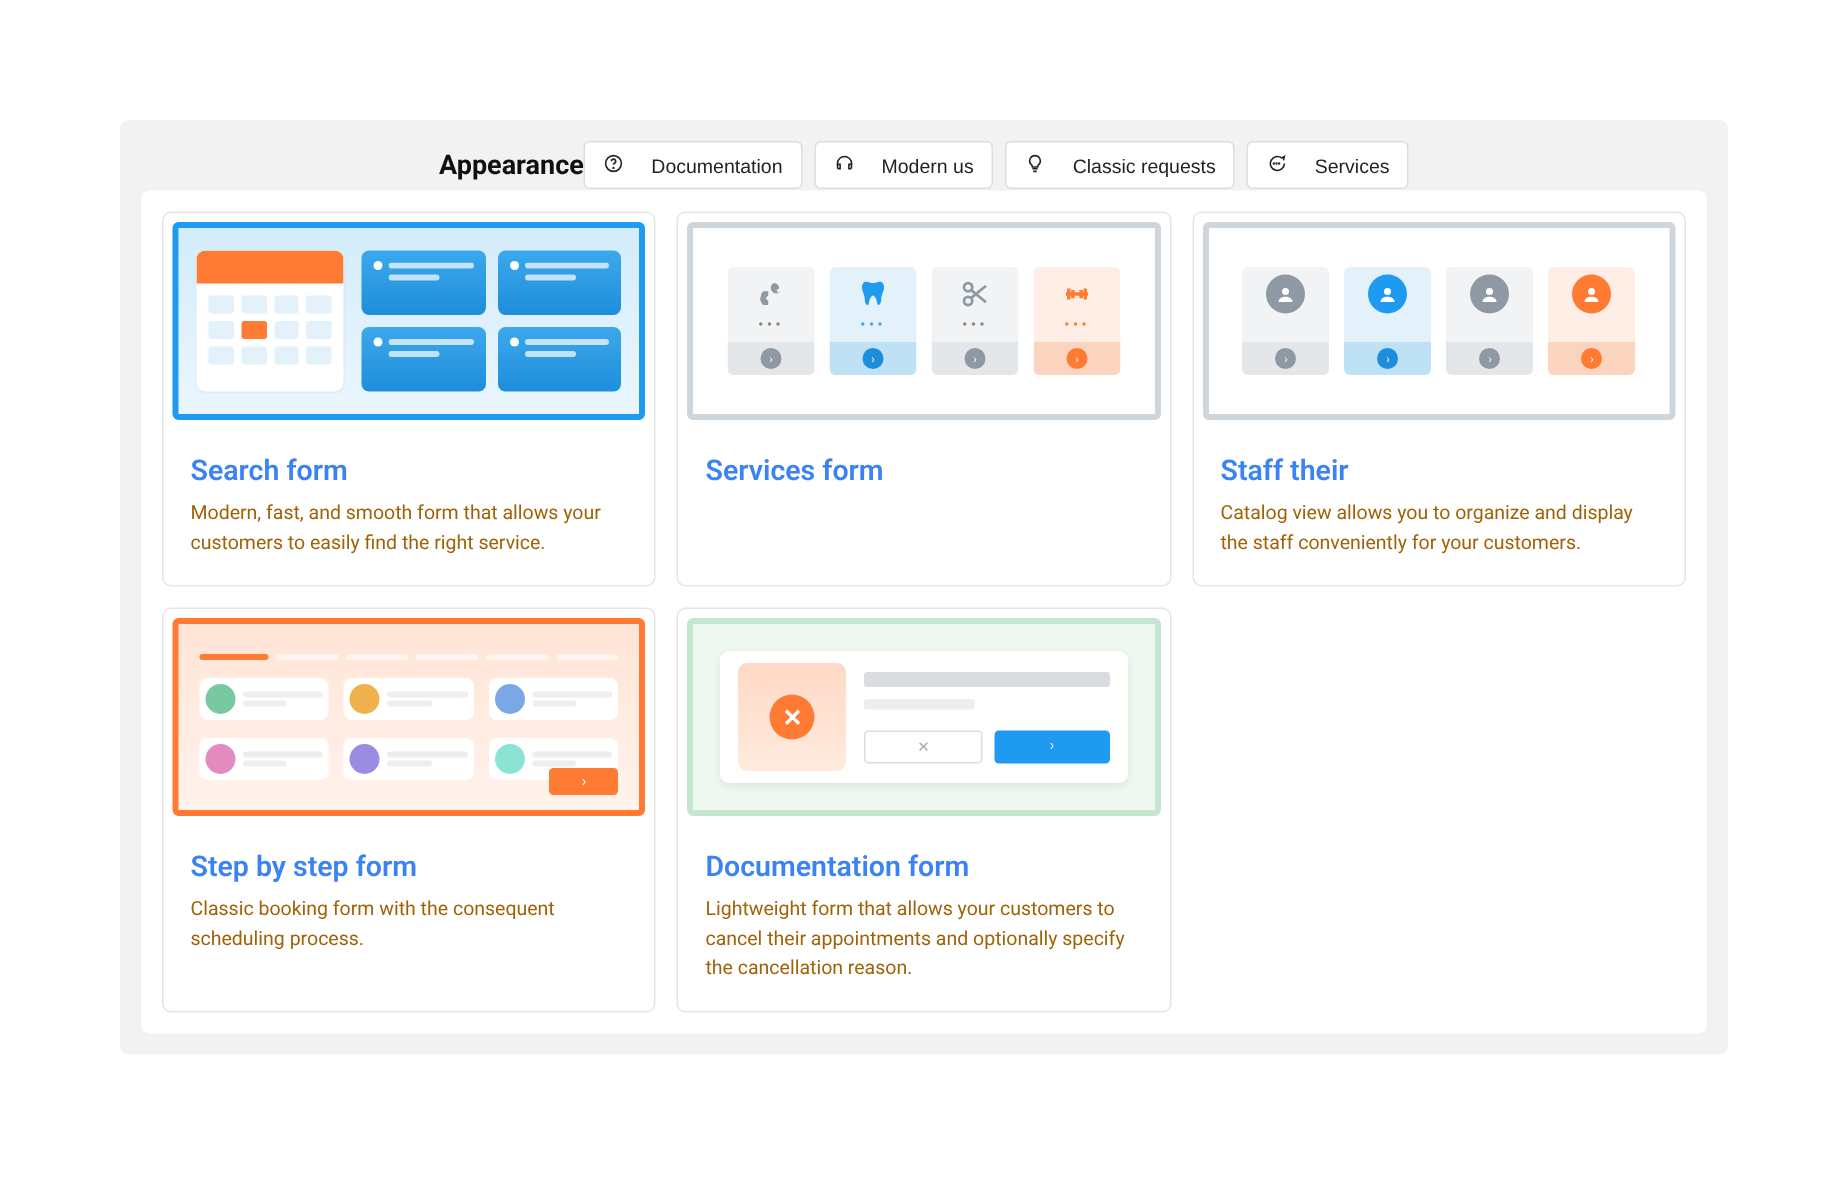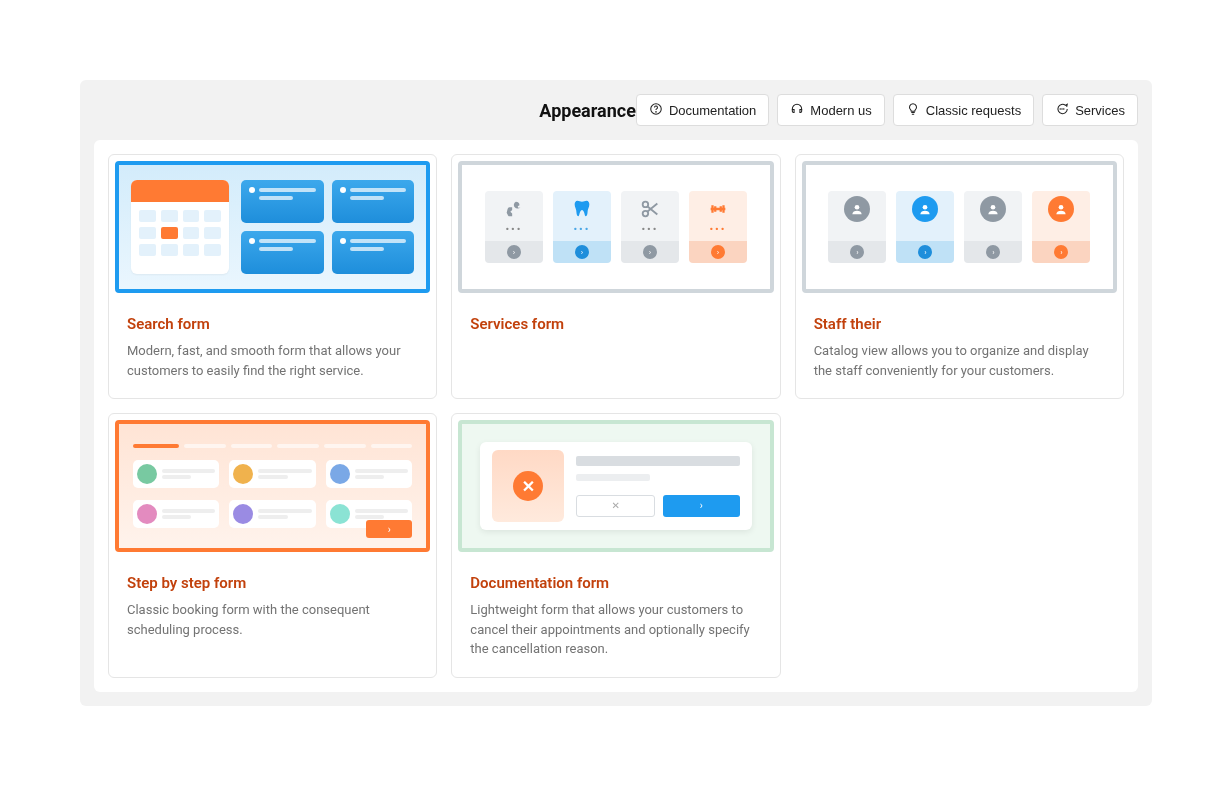--- a/index.html
+++ b/index.html
@@ -14,36 +14,36 @@
     padding: 80px 80px 0 80px;
   }
   .panel {
     background: #f2f2f2;
     border-radius: 6px;
     padding: 14px 14px 14px 14px;
   }
   .panel-header {
     display: flex;
     align-items: center;
-    justify-content: flex-end;
-    margin-bottom: 14px;
+    justify-content: center;
+    margin-bottom: 1px;
   }
   .panel-title {
     font-size: 18px;
     font-weight: 700;
     color: #111;
   }
   .header-actions {
     display: flex;
     gap: 8px;
   }
   .btn {
     display: inline-flex;
     align-items: center;
-    gap: 6px;
+    gap: 18px;
     background: #fff;
     border: 1px solid #ddd;
     border-radius: 4px;
     padding: 7px 12px;
     font-size: 13px;
     color: #222;
     cursor: pointer;
     line-height: 1;
   }
   .btn svg { width: 14px; height: 14px; stroke: #222; fill: none; stroke-width: 1.8; }
@@ -77,29 +77,29 @@
     display: flex;
     align-items: center;
     justify-content: center;
     gap: 10px;
     position: relative;
   }
   .card-body {
     padding: 16px 18px 18px 18px;
   }
   .card-title {
-    font-size: 15px;
+    font-size: 19px;
     font-weight: 600;
-    color: #c2410c;
+    color: #3b82f6;
     margin-bottom: 8px;
   }
   .card-desc {
     font-size: 13px;
     line-height: 1.5;
-    color: #737373;
+    color: #a16207;
   }
 
   
   .search-illus {
     border-color: #1e9bf0;
     background: linear-gradient(180deg,#d3ecfb 0%, #eaf6fe 100%);
     gap: 12px;
   }
   .cal {
     width: 98px;

